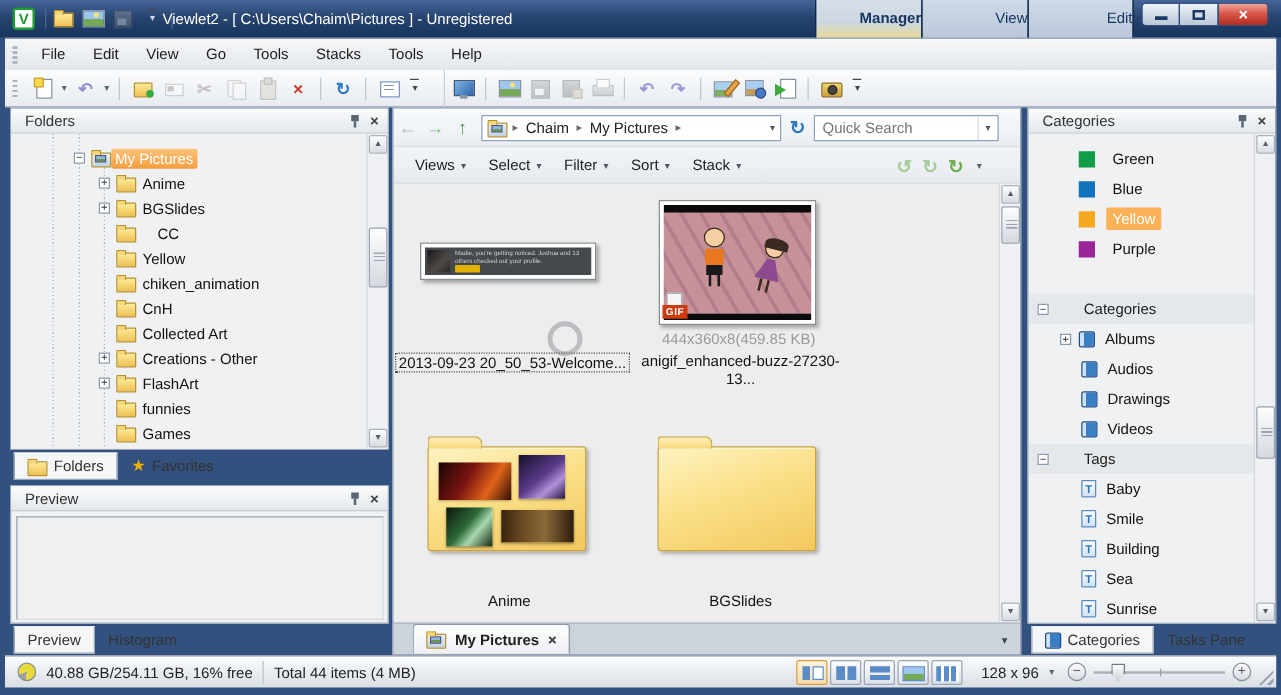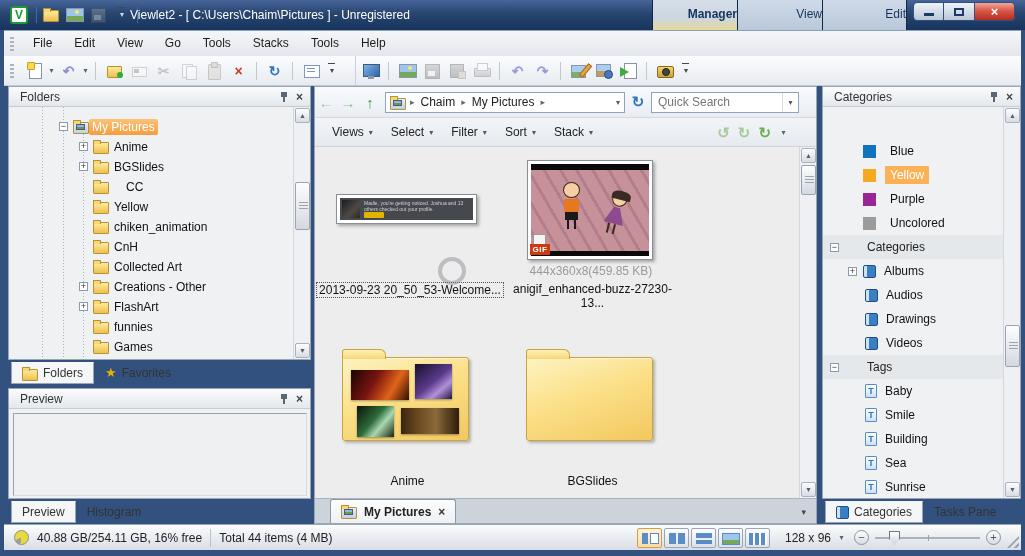--- a/index.html
+++ b/index.html
@@ -611,35 +611,35 @@
   </div>
 
   <div class="panel" id="categories-panel">
     <div class="panel-header">
       <span>Categories</span>
       <span class="sp"></span>
       <span class="pin-icon"></span>
       <span class="x-glyph">×</span>
     </div>
     <div id="cat-list">
+        <div class="cat-row" style="top: 8px;">
+          <span class="sw" style="background: rgb(15, 157, 69);"></span>
+          <span class="lbl">Green</span>
+        </div>
         <div class="cat-row" style="top: 32px;">
           <span class="sw" style="background: rgb(17, 115, 188);"></span>
           <span class="lbl">Blue</span>
         </div>
         <div class="cat-row" style="top: 56px;">
           <span class="sw" style="background: rgb(246, 168, 33);"></span>
           <span class="lbl sel">Yellow</span>
         </div>
         <div class="cat-row" style="top: 80px;">
           <span class="sw" style="background: rgb(154, 37, 150);"></span>
           <span class="lbl">Purple</span>
-        </div>
-        <div class="cat-row" style="top: 104px;">
-          <span class="sw" style="background: rgb(155, 155, 155);"></span>
-          <span class="lbl">Uncolored</span>
         </div>
         <div class="cat-hdr" style="top: 128px;">
           <span class="cat-exp">−</span>
           <span class="lbl">Categories</span>
         </div>
         <div class="cat-item" style="top: 152px;">
           <span class="cat-exp">+</span>
           <span class="book-sm ic after-exp"></span>
           <span class="lbl">Albums</span>
         </div>

